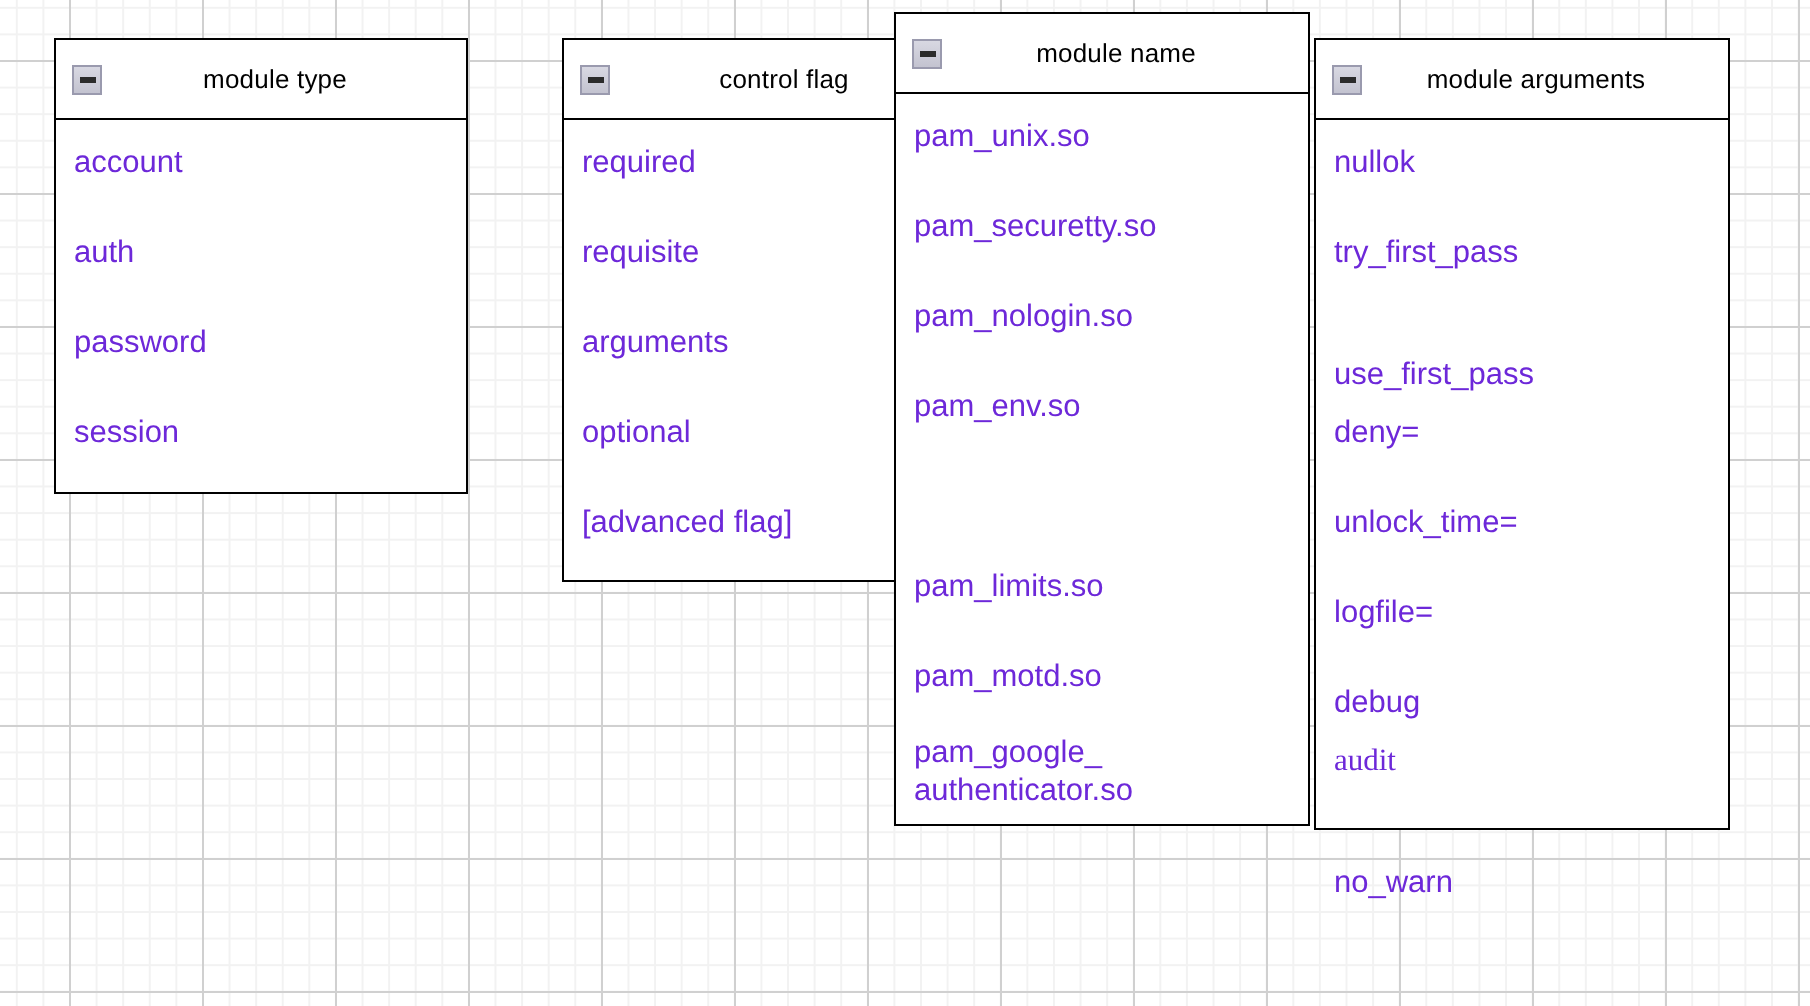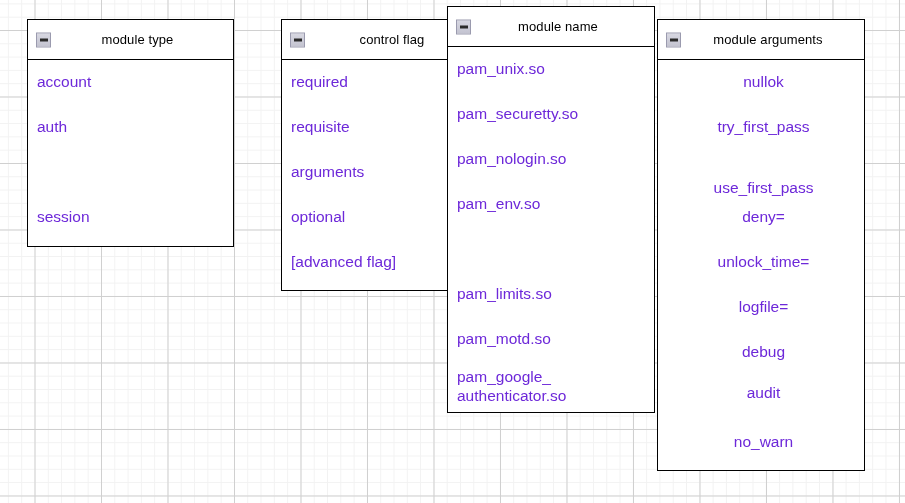--- a/index.html
+++ b/index.html
@@ -102,20 +102,21 @@
   <div class="column" style="left:27px; top:19px; width:207px; height:228px;">
     <div class="col-header">
       <span class="collapse-icon">
           <span class="bar"></span>
         </span>
       <span class="col-title">module type</span>
     </div>
     <div class="col-body">
       <div class="cell" style="top:12px;">account</div>
       <div class="cell" style="top:57px;">auth</div>
+      <div class="cell" style="top:102px;">password</div>
       <div class="cell" style="top:147px;">session</div>
     </div>
   </div>
 
   <div class="column" style="left:237px; top:19px; width:208px; height:272px;margin-left:44px;">
     <div class="col-header">
       <span class="collapse-icon">
           <span class="bar"></span>
         </span>
       <span class="col-title">control flag</span>
@@ -141,33 +142,33 @@
       <div class="cell" style="top:57px;">pam_securetty.so</div>
       <div class="cell" style="top:102px;">pam_nologin.so</div>
       <div class="cell" style="top:147px;">pam_env.so</div>
       <div class="cell" style="top:237px;">pam_limits.so</div>
       <div class="cell" style="top:320px;">pam_google_
 authenticator.so</div>
       <div class="cell" style="top:282px;">pam_motd.so</div>
     </div>
   </div>
 
-  <div class="column" style="left:657px; top:19px; width:208px; height:452px;text-align:center;">
+  <div class="column" style="left:657px; top:19px; width:208px; height:396px;">
     <div class="col-header">
       <span class="collapse-icon">
           <span class="bar"></span>
         </span>
       <span class="col-title">module arguments</span>
     </div>
     <div class="col-body">
       <div class="cell" style="top:12px;">nullok</div>
       <div class="cell" style="top:57px;">try_first_pass</div>
       <div class="cell" style="top:118px;">use_first_pass</div>
       <div class="cell" style="top:147px;">deny=</div>
       <div class="cell" style="top:192px;">unlock_time=</div>
       <div class="cell" style="top:237px;">logfile=</div>
       <div class="cell" style="top:282px;">debug</div>
-      <div class="cell" style="top:323px;">audit</div>
+      <div class="cell" style="top:311px;font-family:Liberation Serif, serif;">audit</div>
       <div class="cell" style="top:372px;">no_warn</div>
     </div>
   </div>
 
 </div>
 
 </body></html>

